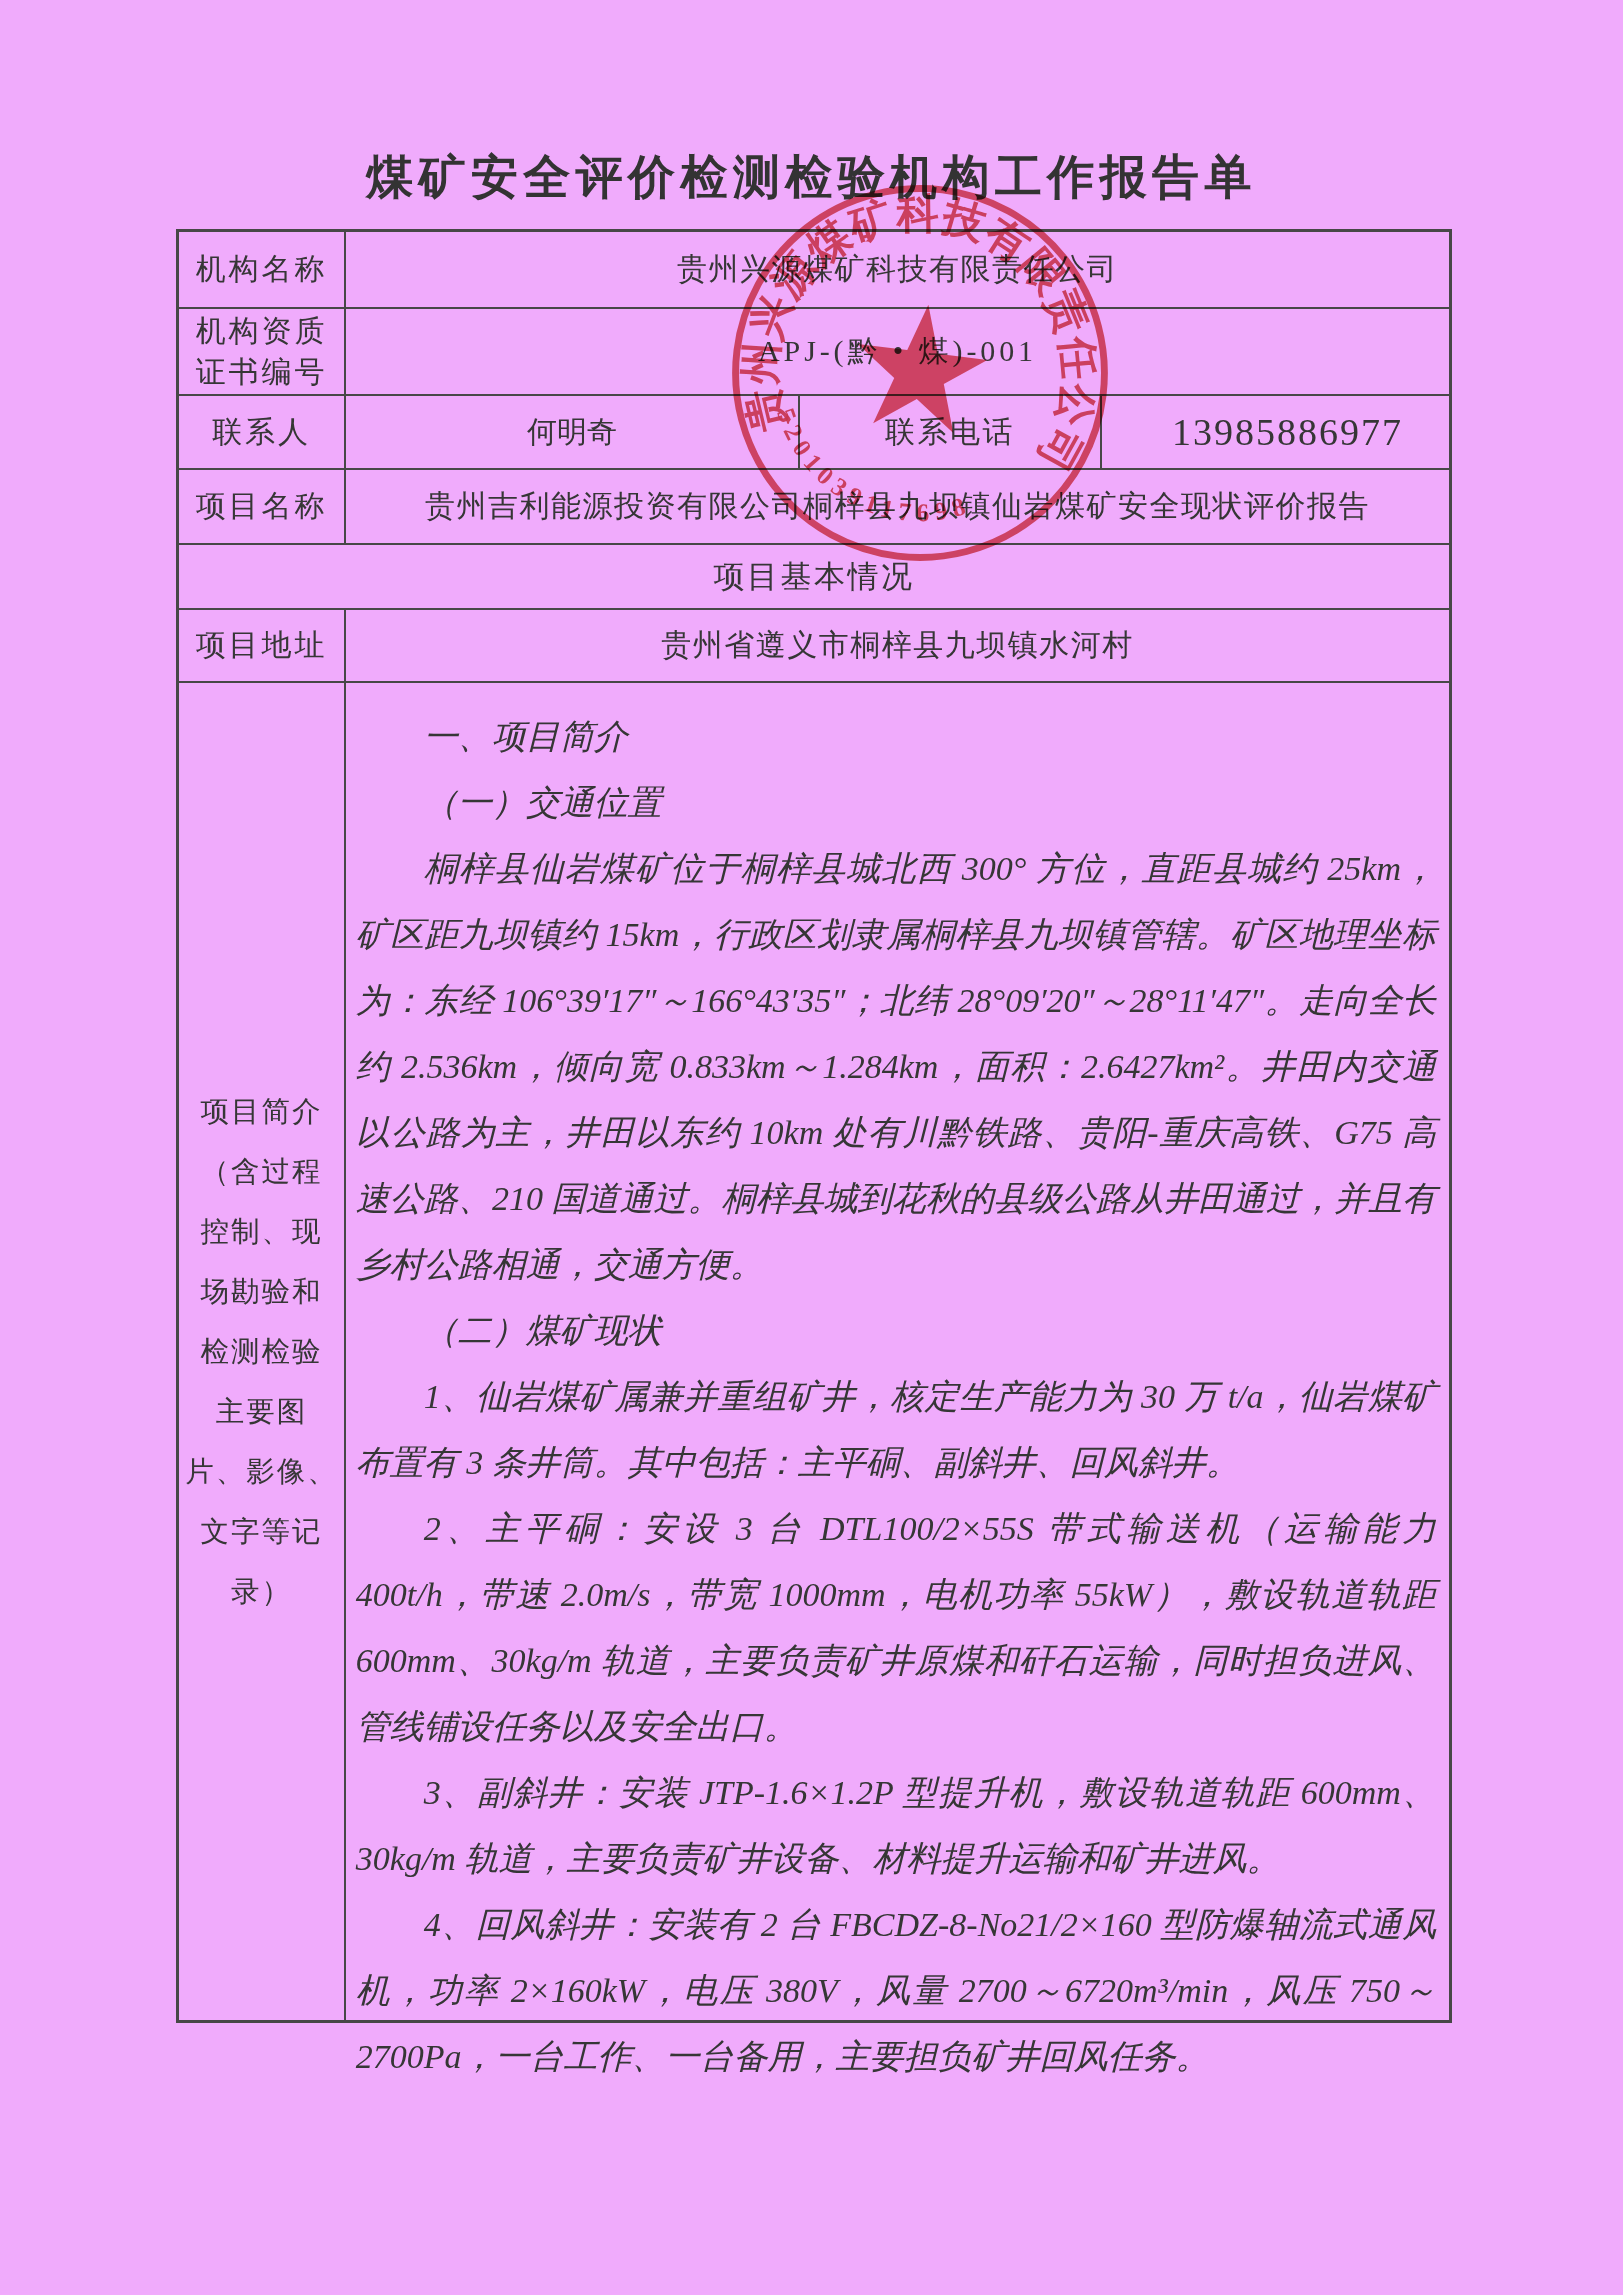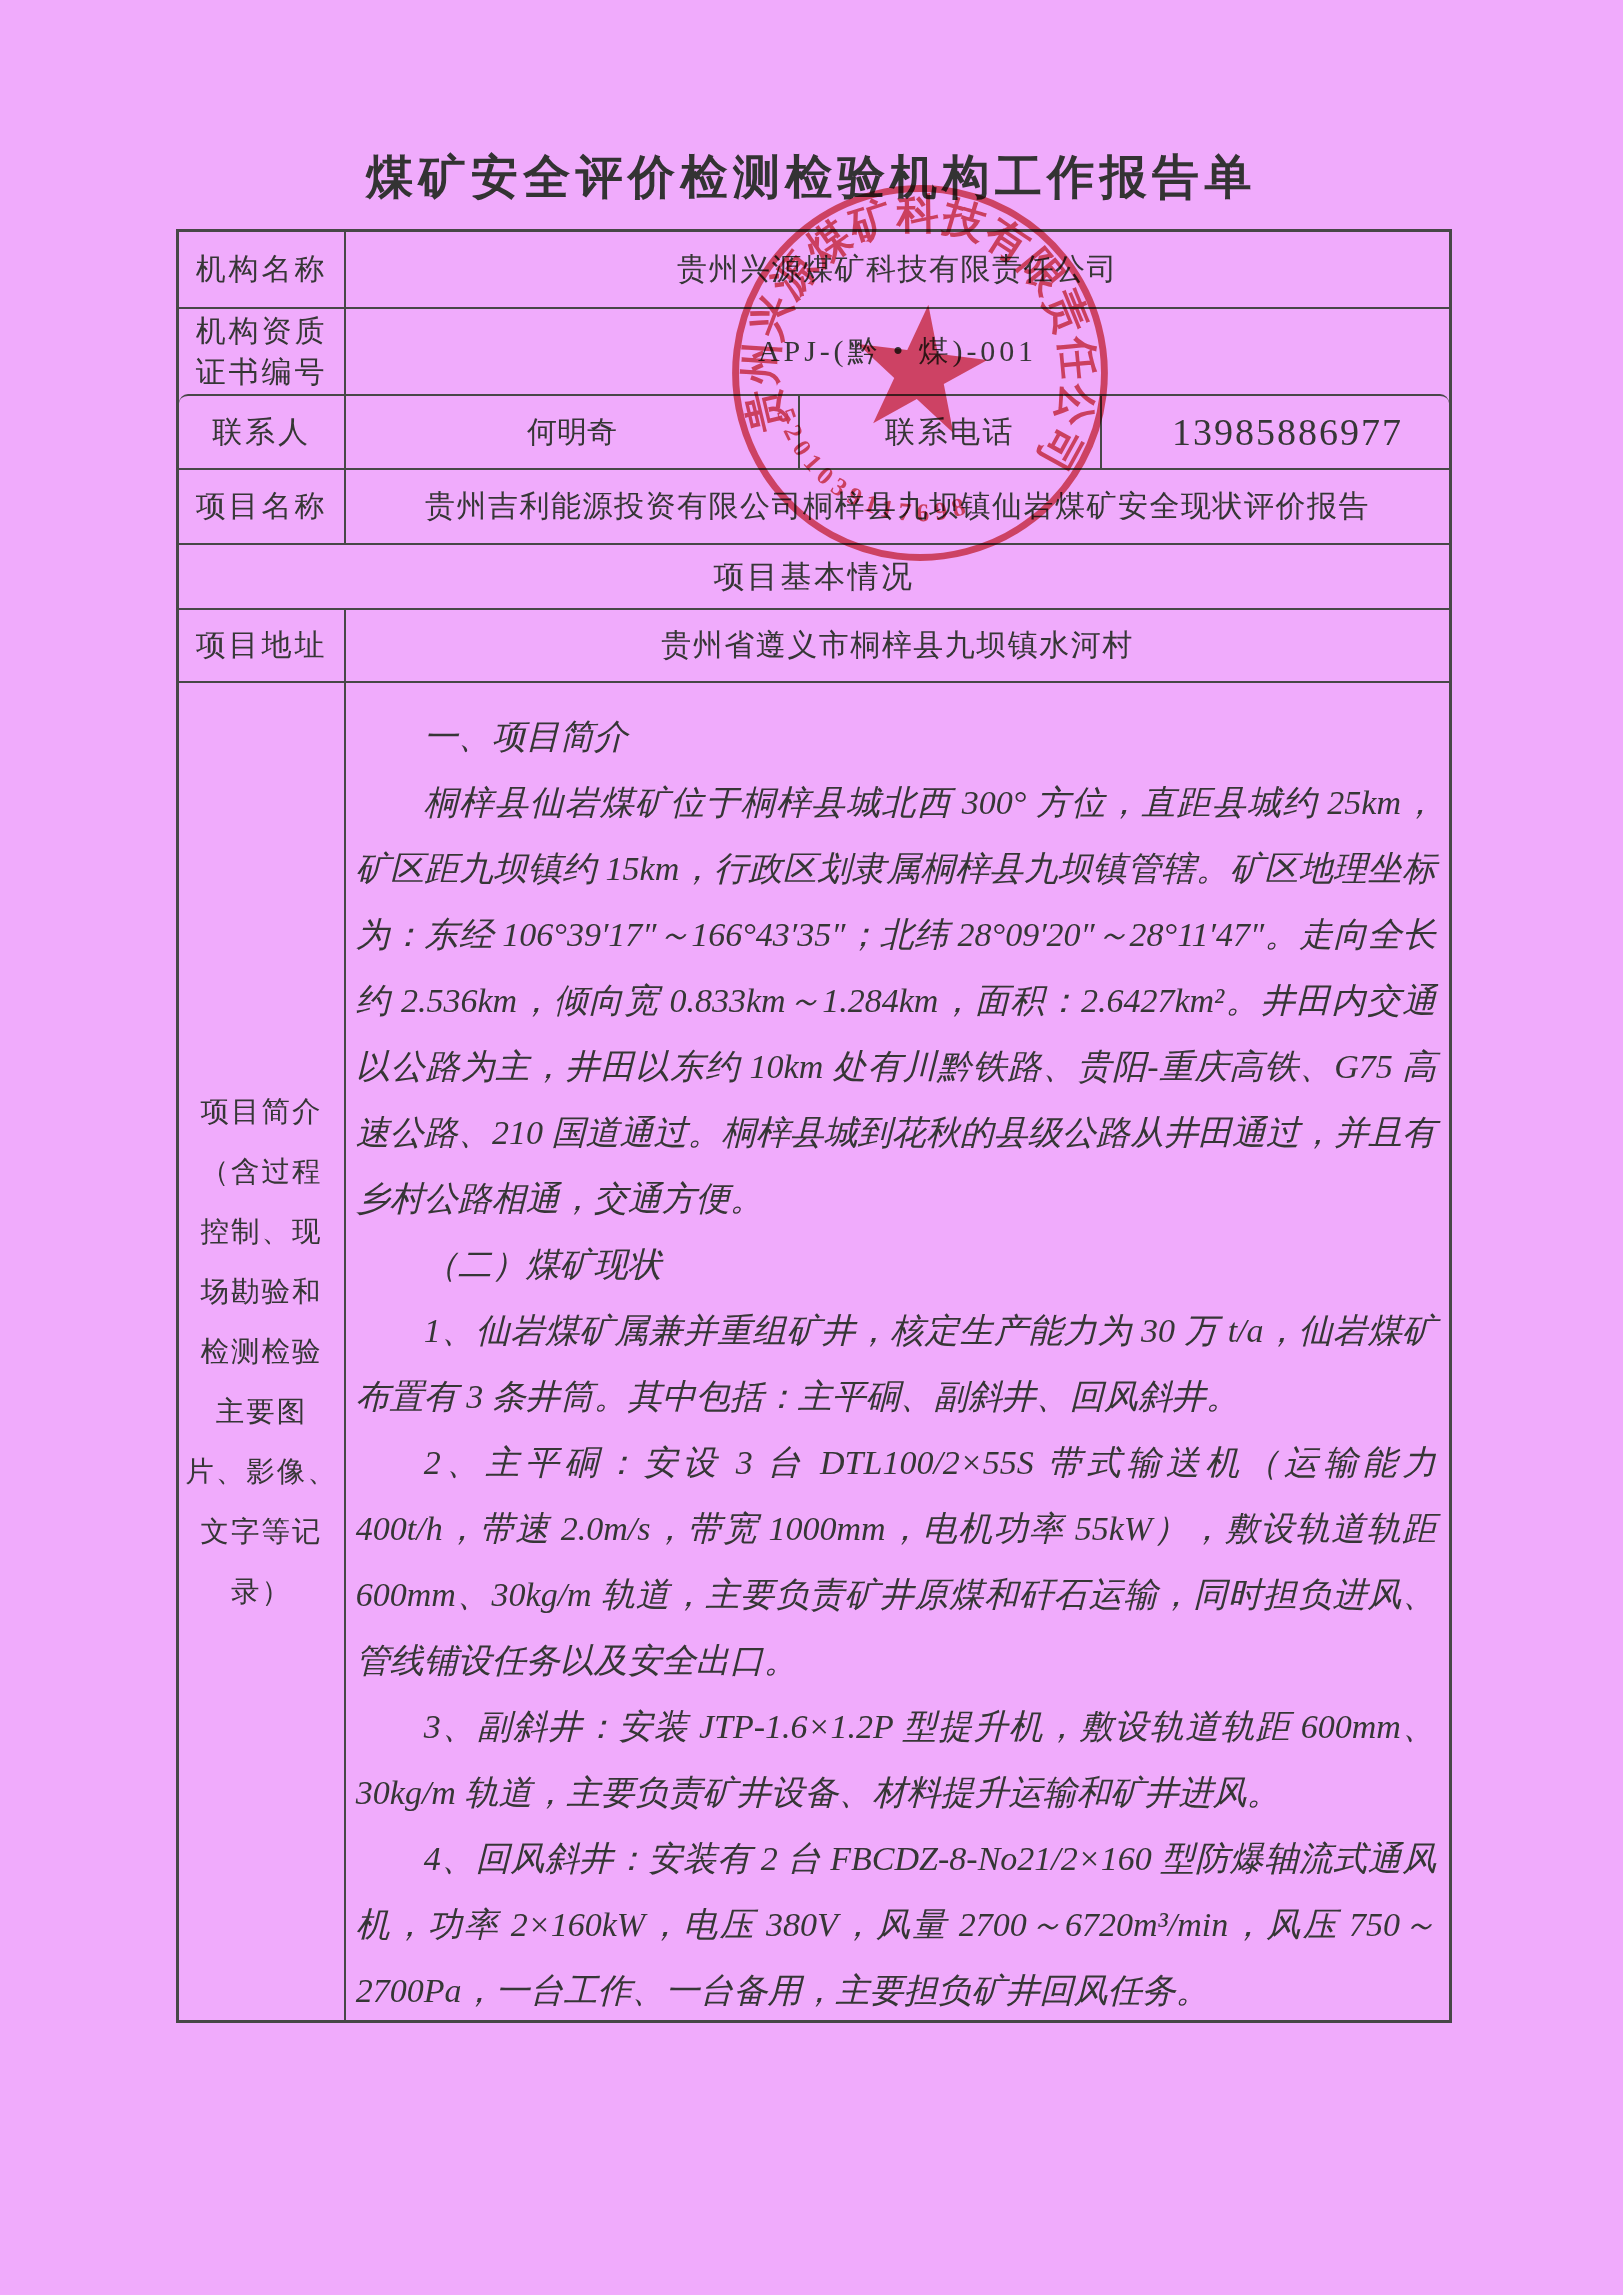--- a/index.html
+++ b/index.html
@@ -37,21 +37,21 @@
     box-sizing:border-box;
     display:flex;align-items:center;justify-content:center;
     text-align:center;
   }
   .cell + .cell{border-left:2.9px solid #474747;}
   .label{width:165px;flex:none;letter-spacing:2.9px;line-height:1.35;}
   .value{flex:1;letter-spacing:1.5px;}
   .pre{white-space:pre-line;}
   .r1{height:75px;}
   .r2{height:85px;}
-  .r3{height:72px;border-radius:9px;}
+  .r3{height:72px;}
   .r4{height:63px;}
   .r5{height:73px;}
   .r6{height:71px;}
   .r7{height:1337px;}
   .r3 .c2{width:454px;flex:none;}
   .r3 .c3{width:302px;flex:none;letter-spacing:2.5px;}
   .r3 .c4{flex:1;font-size:38px;letter-spacing:2px;padding-left:24px;}
   .r4 .full{flex:1;letter-spacing:2.5px;font-size:31px;}
   .cert-value{letter-spacing:3.9px;}
   .intro-label{
@@ -133,20 +133,21 @@
 （含过程
 控制、现
 场勘验和
 检测检验
 主要图
 片、影像、
 文字等记
 录）</div>
       <div class="cell content">
         <p>一、项目简介</p>
+        <p>（一）交通位置</p>
         <p>桐梓县仙岩煤矿位于桐梓县城北西 300° 方位，直距县城约 25km，矿区距九坝镇约 15km，行政区划隶属桐梓县九坝镇管辖。矿区地理坐标为：东经 106°39′17″～166°43′35″；北纬 28°09′20″～28°11′47″。走向全长约 2.536km，倾向宽 0.833km～1.284km，面积：2.6427km²。井田内交通以公路为主，井田以东约 10km 处有川黔铁路、贵阳-重庆高铁、G75 高速公路、210 国道通过。桐梓县城到花秋的县级公路从井田通过，并且有乡村公路相通，交通方便。</p>
         <p>（二）煤矿现状</p>
         <p>1、仙岩煤矿属兼并重组矿井，核定生产能力为 30 万 t/a，仙岩煤矿布置有 3 条井筒。其中包括：主平硐、副斜井、回风斜井。</p>
         <p>2、主平硐：安设 3 台 DTL100/2×55S 带式输送机（运输能力 400t/h，带速 2.0m/s，带宽 1000mm，电机功率 55kW），敷设轨道轨距 600mm、30kg/m 轨道，主要负责矿井原煤和矸石运输，同时担负进风、管线铺设任务以及安全出口。</p>
         <p>3、副斜井：安装 JTP-1.6×1.2P 型提升机，敷设轨道轨距 600mm、30kg/m 轨道，主要负责矿井设备、材料提升运输和矿井进风。</p>
         <p>4、回风斜井：安装有 2 台 FBCDZ-8-No21/2×160 型防爆轴流式通风机，功率 2×160kW，电压 380V，风量 2700～6720m³/min，风压 750～2700Pa，一台工作、一台备用，主要担负矿井回风任务。</p>
       </div>
     </div>
 
   </div>

